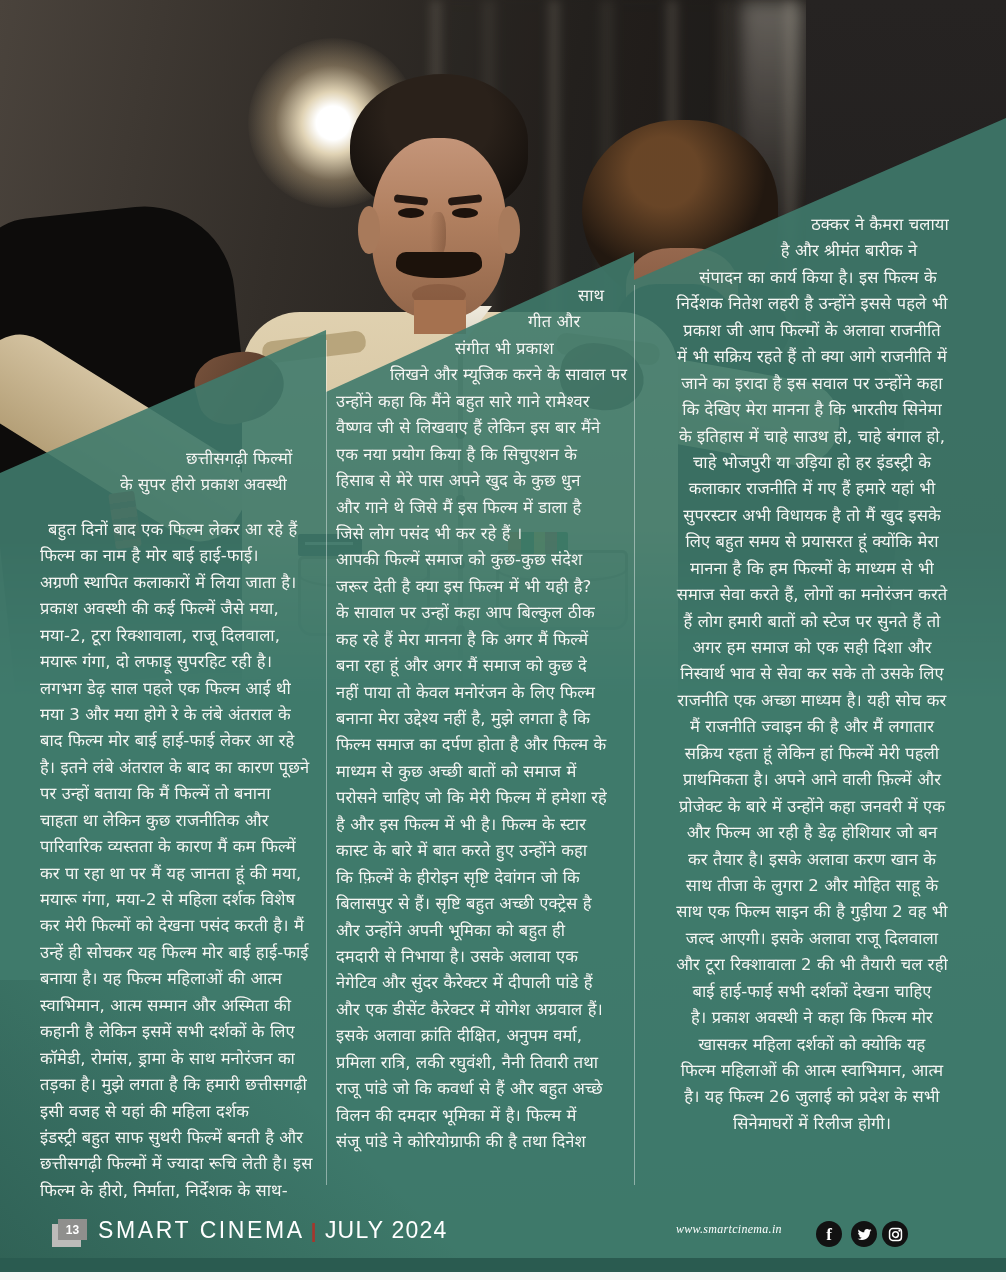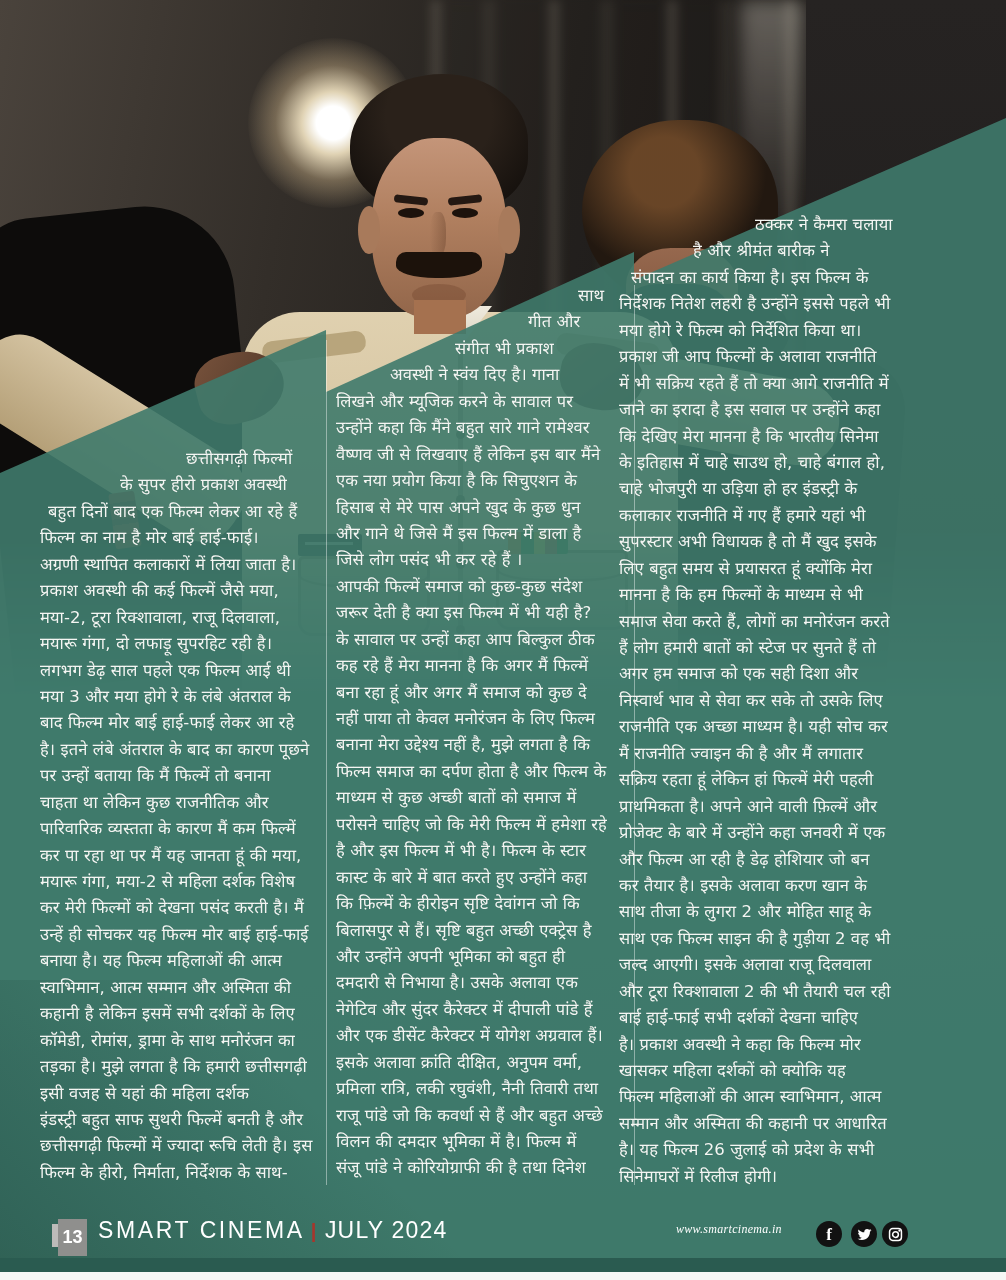--- a/index.html
+++ b/index.html
@@ -90,39 +90,39 @@
   .wedgeM{clip-path:polygon(326px 392px,634px 252px,634px 100%,326px 100%);}
   .wedgeR{clip-path:polygon(634px 280px,1006px 118px,1006px 100%,634px 100%);}
   .shade-bl{position:absolute;left:0;bottom:0;width:520px;height:300px;pointer-events:none;
             background:linear-gradient(45deg,rgba(10,35,30,.28),rgba(10,35,30,0) 60%);}
   
   .col{position:absolute;color:#f4f6f3;overflow:hidden;}
   .line{height:26.45px;line-height:26.45px;font-size:16.5px;font-weight:500;white-space:nowrap;
         letter-spacing:.1px;text-shadow:0 0 1px rgba(0,0,0,.12);}
   .colL{left:40px;top:446px;width:286px;}
   .colM{left:336px;top:283px;width:296px;}
-  .colR{left:619px;top:212px;width:334px;}
+  .colR{left:645px;top:212px;width:334px;text-align:center;}
   .colL .line:nth-child(1){padding-left:146px;}
   .colL .line:nth-child(2){padding-left:80px;}
-  .colL .line:nth-child(3){padding-left:8px;}
+  .colL .line:nth-child(3){padding-left:8px;margin-top:18px;}
   .colM .line:nth-child(1){padding-left:242px;}
   .colM .line:nth-child(2){padding-left:192px;}
   .colM .line:nth-child(3){padding-left:119px;}
   .colM .line:nth-child(4){padding-left:54px;}
   .colR .line:nth-child(1){padding-left:136px;}
   .colR .line:nth-child(2){padding-left:74px;}
   .colR .line:nth-child(3){padding-left:12px;}
   .divider{position:absolute;width:1px;background:rgba(255,255,255,.42);}
   .div1{left:326px;top:340px;height:845px;}
   .div2{left:634px;top:285px;height:900px;}
   
   .footer{position:absolute;left:0;top:1200px;width:1006px;height:80px;}
   .pageno-shadow{position:absolute;left:52px;top:24px;width:29px;height:23px;background:#bcbbb9;}
-  .pageno{position:absolute;left:58px;top:19px;width:29px;height:37px;background:#8f8f8d;
-          color:#fff;font-family:"Liberation Sans",sans-serif;font-weight:bold;font-size:18px;
+  .pageno{position:absolute;left:58px;top:19px;width:29px;height:21px;background:#8f8f8d;
+          color:#fff;font-family:"Liberation Sans",sans-serif;font-weight:bold;font-size:12px;
           display:flex;align-items:center;justify-content:center;}
   .brand{position:absolute;left:98px;top:17px;color:#fff;font-family:"Liberation Sans",sans-serif;
          font-size:23px;letter-spacing:2.6px;font-weight:400;}
   .issue-sep{color:#a8352c;font-weight:bold;margin:0 6px;display:inline-block;transform:scaleY(1.05);font-size:20px;}
   .issue{letter-spacing:1.2px;}
   .site{position:absolute;left:676px;top:22px;color:#fff;font-style:italic;font-size:12px;
         font-family:"Liberation Serif",serif;letter-spacing:.3px;}
   .soc{position:absolute;top:21px;width:26px;height:26px;border-radius:50%;background:#121212;
        display:flex;align-items:center;justify-content:center;}
   .soc-fb{left:816px;} .soc-tw{left:851px;} .soc-ig{left:882px;}
@@ -223,21 +223,20 @@
       <div class="line">तड़का है। मुझे लगता है कि हमारी छत्तीसगढ़ी</div>
       <div class="line">इसी वजह से यहां की महिला दर्शक</div>
       <div class="line">इंडस्ट्री बहुत साफ सुथरी फिल्में बनती है और</div>
       <div class="line">छत्तीसगढ़ी फिल्मों में ज्यादा रूचि लेती है। इस</div>
       <div class="line">फिल्म के हीरो, निर्माता, निर्देशक के साथ-</div>
     </div>
   <div class="col colM">
       <div class="line">साथ</div>
       <div class="line">गीत और</div>
       <div class="line">संगीत भी प्रकाश</div>
-      <div class="line">अवस्थी ने स्वंय दिए है।  गाना</div>
       <div class="line">लिखने और म्यूजिक करने के सावाल पर</div>
       <div class="line">उन्होंने कहा कि मैंने बहुत सारे गाने रामेश्वर</div>
       <div class="line">वैष्णव जी से लिखवाए हैं लेकिन इस बार मैंने</div>
       <div class="line">एक नया प्रयोग किया है कि सिचुएशन के</div>
       <div class="line">हिसाब से मेरे पास अपने खुद के कुछ धुन</div>
       <div class="line">और गाने थे जिसे मैं इस फिल्म में डाला है</div>
       <div class="line">जिसे लोग पसंद भी कर रहे हैं ।</div>
       <div class="line"> आपकी फिल्में समाज को कुछ-कुछ संदेश</div>
       <div class="line">जरूर देती है क्या इस फिल्म में भी यही है?</div>
       <div class="line">के सावाल पर उन्हों कहा आप बिल्कुल ठीक</div>
@@ -260,21 +259,20 @@
       <div class="line">प्रमिला रात्रि, लकी रघुवंशी, नैनी तिवारी तथा</div>
       <div class="line">राजू पांडे जो कि कवर्धा से हैं और बहुत अच्छे</div>
       <div class="line">विलन की दमदार भूमिका में है। फिल्म में</div>
       <div class="line">संजू पांडे ने कोरियोग्राफी की है तथा दिनेश</div>
     </div>
   <div class="col colR">
       <div class="line">ठक्कर ने कैमरा चलाया</div>
       <div class="line">है और श्रीमंत बारीक ने</div>
       <div class="line">संपादन का कार्य किया है। इस फिल्म के</div>
       <div class="line">निर्देशक नितेश लहरी है उन्होंने इससे पहले भी</div>
-      <div class="line">मया होगे रे फिल्म को निर्देशित किया था।</div>
       <div class="line">प्रकाश जी आप फिल्मों के अलावा राजनीति</div>
       <div class="line">में भी सक्रिय रहते हैं तो क्या आगे राजनीति में</div>
       <div class="line">जाने का इरादा है इस सवाल पर उन्होंने कहा</div>
       <div class="line">कि देखिए मेरा मानना है कि भारतीय सिनेमा</div>
       <div class="line">के इतिहास में चाहे साउथ हो, चाहे बंगाल हो,</div>
       <div class="line">चाहे भोजपुरी या उड़िया हो हर इंडस्ट्री के</div>
       <div class="line">कलाकार राजनीति में गए हैं हमारे यहां भी</div>
       <div class="line">सुपरस्टार अभी विधायक है तो मैं खुद इसके</div>
       <div class="line">लिए बहुत समय से प्रयासरत हूं क्योंकि मेरा</div>
       <div class="line">मानना है कि हम फिल्मों के माध्यम से भी</div>
@@ -290,21 +288,20 @@
       <div class="line">और फिल्म आ रही है डेढ़ होशियार जो बन</div>
       <div class="line">कर तैयार है। इसके अलावा करण खान के</div>
       <div class="line">साथ तीजा के लुगरा 2 और मोहित साहू के</div>
       <div class="line">साथ एक फिल्म साइन की है गुड़ीया 2 वह भी</div>
       <div class="line">जल्द आएगी। इसके अलावा राजू दिलवाला</div>
       <div class="line">और टूरा रिक्शावाला 2 की भी तैयारी चल रही</div>
       <div class="line">बाई हाई-फाई सभी दर्शकों देखना चाहिए</div>
       <div class="line">है। प्रकाश अवस्थी ने कहा कि फिल्म मोर</div>
       <div class="line">खासकर महिला दर्शकों को क्योकि यह</div>
       <div class="line">फिल्म महिलाओं की आत्म स्वाभिमान, आत्म</div>
-      <div class="line">सम्मान और अस्मिता की कहानी पर आधारित</div>
       <div class="line">है। यह फिल्म 26 जुलाई को प्रदेश के सभी</div>
       <div class="line">सिनेमाघरों में रिलीज होगी।</div>
     </div>
 
   <div class="footer">
     <div class="pageno-shadow"></div>
     <div class="pageno">13</div>
     <div class="brand"><span>SMART CINEMA</span><span class="issue-sep">|</span><span class="issue">JULY 2024</span></div>
     <div class="site">www.smartcinema.in</div>
     <div class="soc soc-fb">

